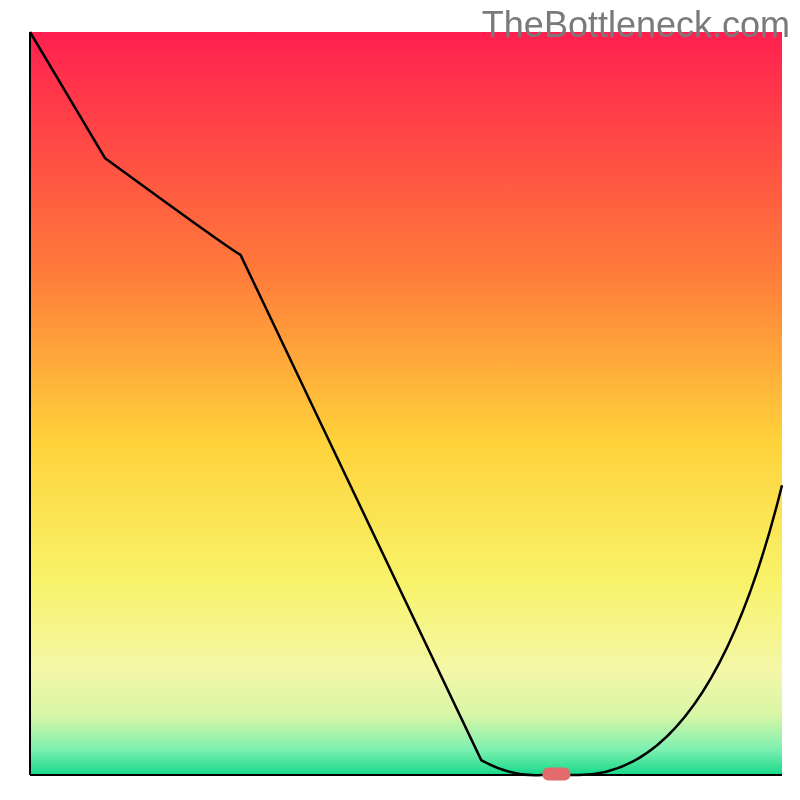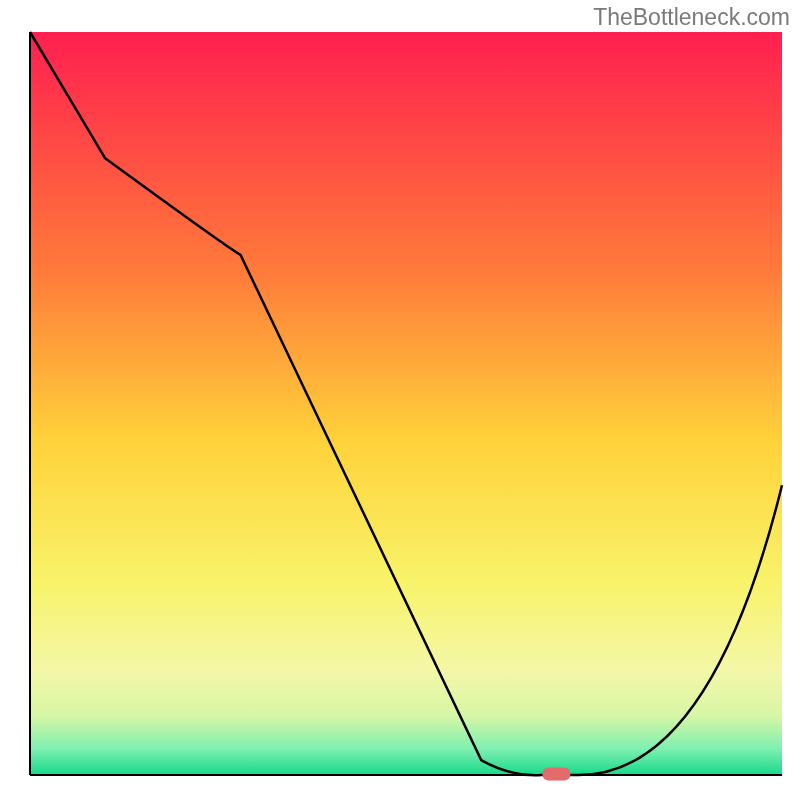--- a/index.html
+++ b/index.html
@@ -13,21 +13,21 @@
   .wrap {
     position: relative;
     width: 800px;
     height: 800px;
   }
   .watermark {
     position: absolute;
     top: 4px;
     right: 10px;
     color: #7a7a7a;
-    font-size: 23px;
+    font-size: 36px;
     font-weight: 400;
     z-index: 3;
   }
   svg {
     position: absolute;
     top: 0;
     left: 0;
   }
 </style>
 </head>

